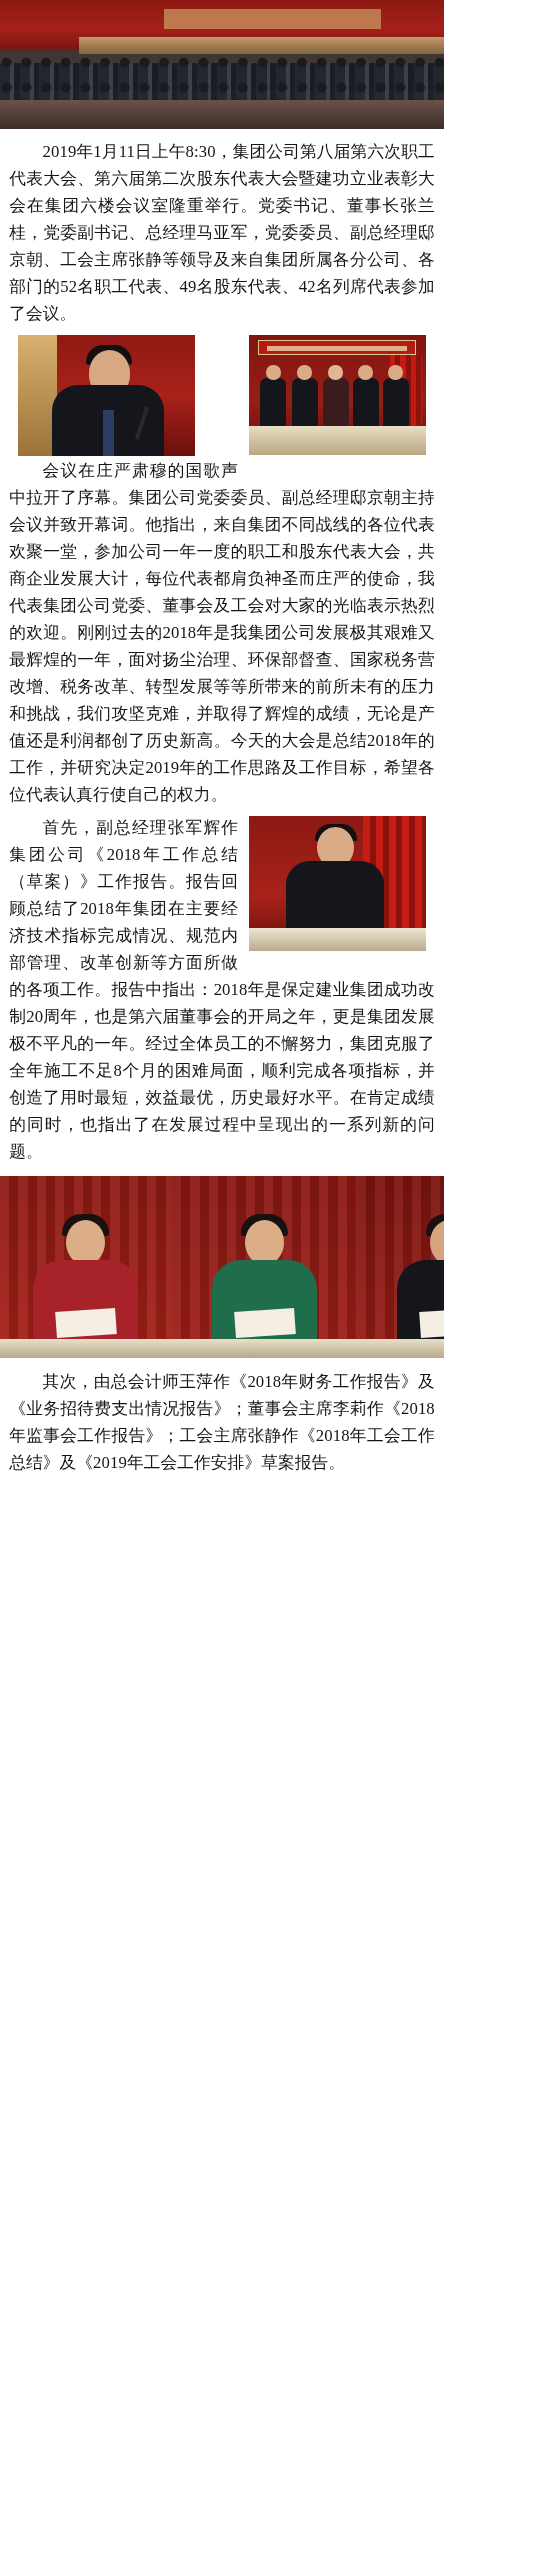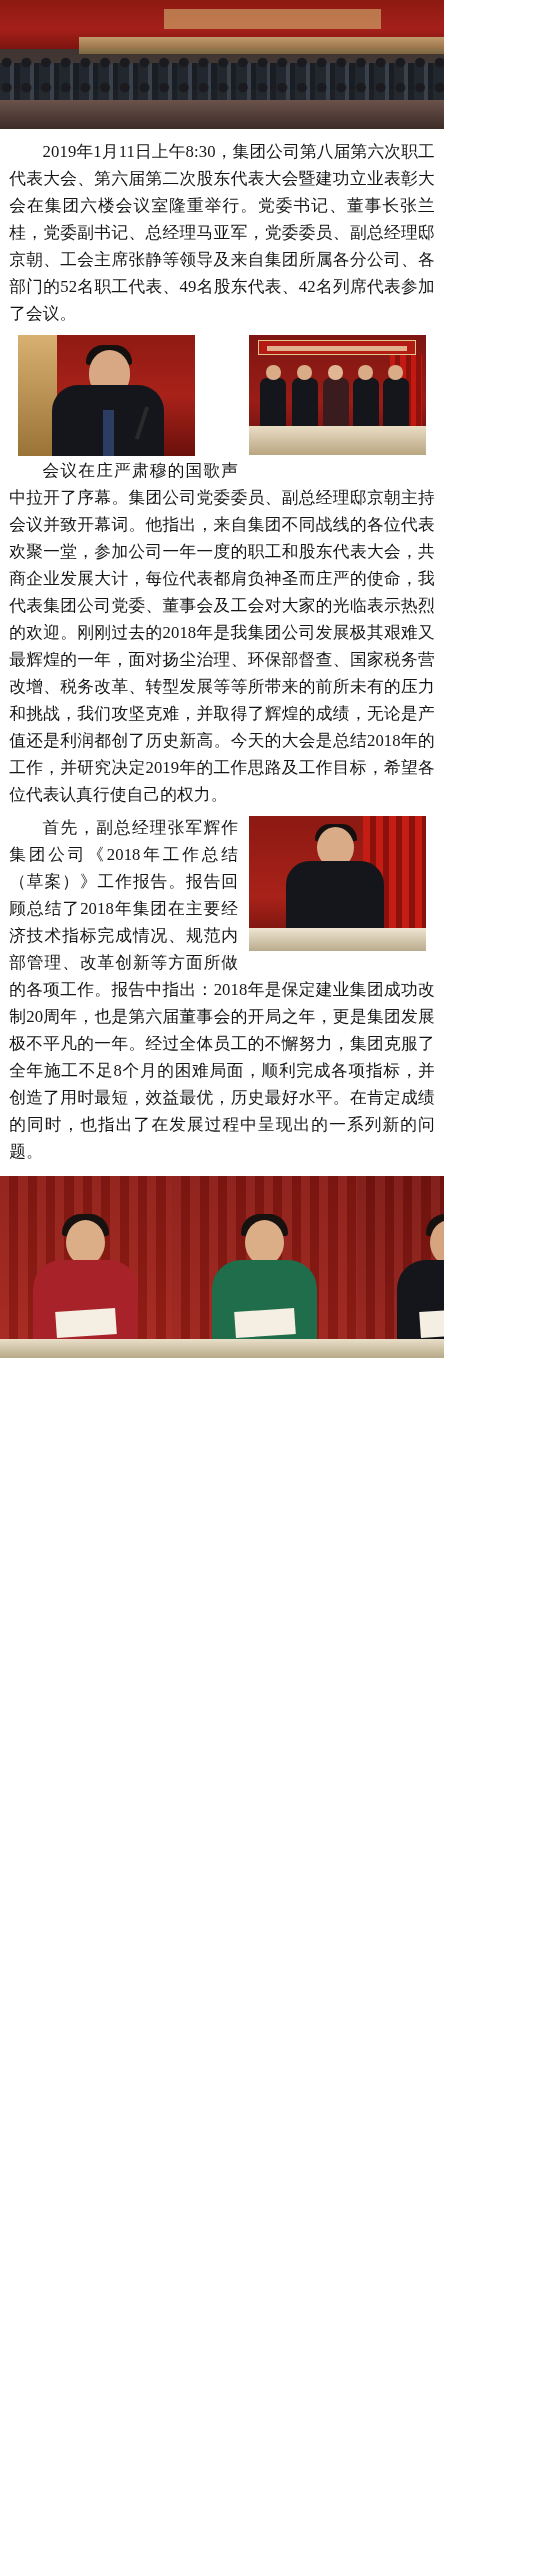--- a/index.html
+++ b/index.html
@@ -320,16 +320,19 @@
       <div class="figure-hair"></div>
       <div class="figure-head"></div>
       <div class="figure-body"></div>
       <div class="paper"></div>
       <div class="desk-strip"></div>
     </div>
   </div>
 
   <div class="gap-m"></div>
 
+  <div class="block body-text">
+    <p class="para indent">其次，由总会计师王萍作《2018年财务工作报告》及《业务招待费支出情况报告》；董事会主席李莉作《2018年监事会工作报告》；工会主席张静作《2018年工会工作总结》及《2019年工会工作安排》草案报告。</p>
+  </div>
 
   <div class="gap-m"></div>
 </div>
 
 
 </body></html>

